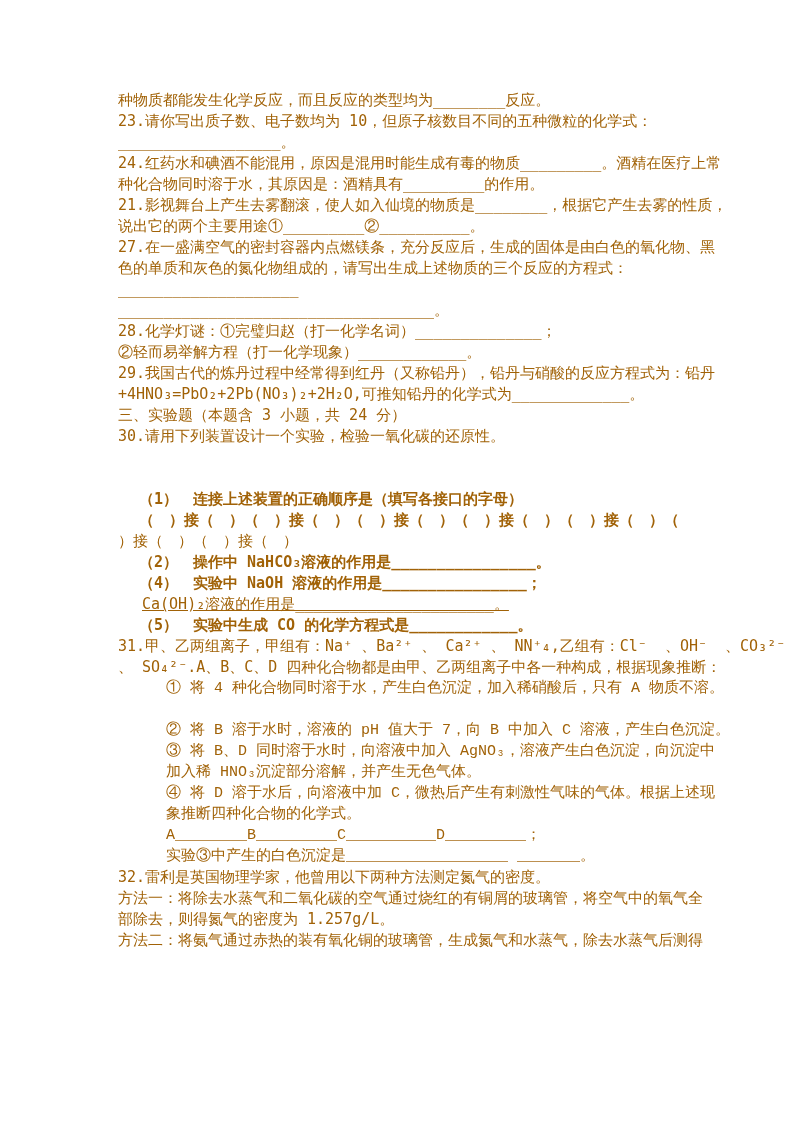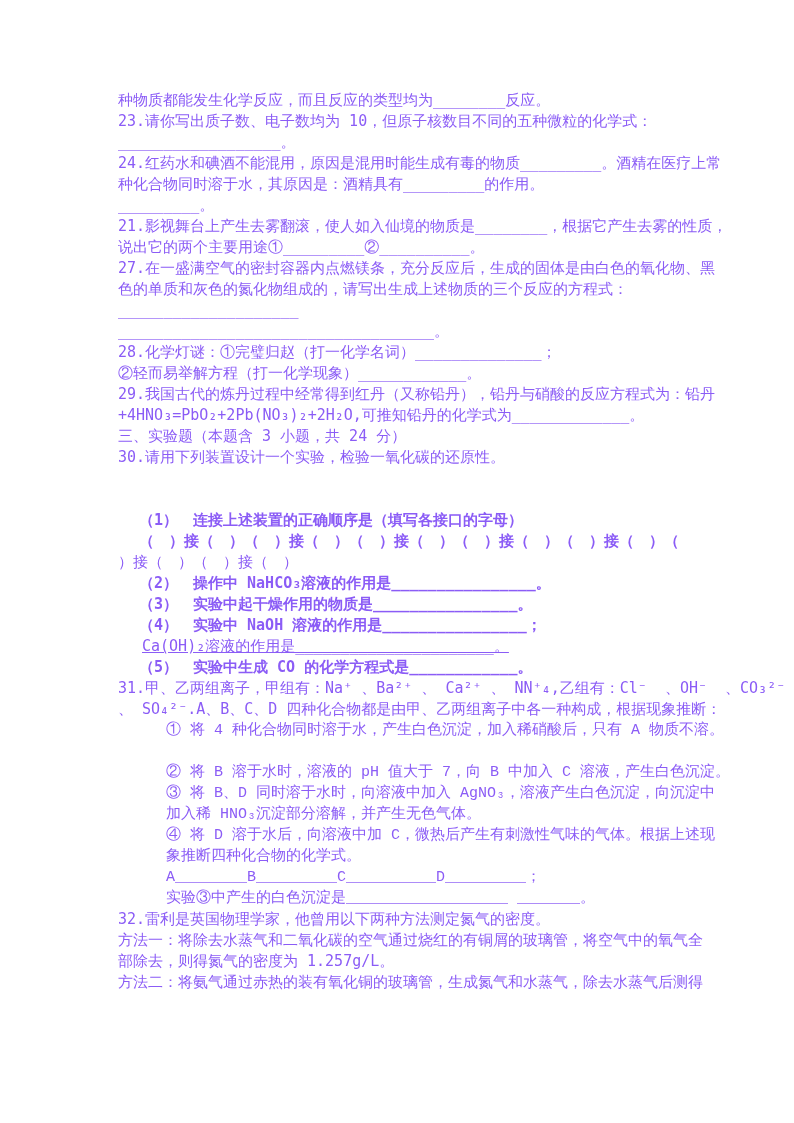--- a/index.html
+++ b/index.html
@@ -5,21 +5,21 @@
   * { margin: 0; padding: 0; box-sizing: border-box; }
   html, body { background: #ffffff; }
   .page {
     position: relative;
     width: 794px;
     height: 1123px;
     background: #ffffff;
     overflow: hidden;
     font-family: "DejaVu Sans Mono", "Liberation Mono", monospace;
     font-size: 15px;
-    color: #8b5cf6;
+    color: #a16207;
   }
   .content {
     position: absolute;
     left: 118px;
     top: 90px;
     width: 600px;
   }
   .line {
     white-space: pre;
     line-height: 21px;
@@ -33,40 +33,38 @@
 </head>
 <body>
 
 <div class="page">
   <div class="content">
     <div class="line">种物质都能发生化学反应，而且反应的类型均为________反应。</div>
     <div class="line">23.请你写出质子数、电子数均为 10，但原子核数目不同的五种微粒的化学式：</div>
     <div class="line">__________________。</div>
     <div class="line">24.红药水和碘酒不能混用，原因是混用时能生成有毒的物质_________。酒精在医疗上常</div>
     <div class="line">种化合物同时溶于水，其原因是：酒精具有_________的作用。</div>
-    <div class="line">_________。</div>
     <div class="line">21.影视舞台上产生去雾翻滚，使人如入仙境的物质是________，根据它产生去雾的性质，</div>
     <div class="line">说出它的两个主要用途①_________②__________。</div>
     <div class="line">27.在一盛满空气的密封容器内点燃镁条，充分反应后，生成的固体是由白色的氧化物、黑</div>
     <div class="line">色的单质和灰色的氮化物组成的，请写出生成上述物质的三个反应的方程式：</div>
     <div class="line">____________________</div>
     <div class="line">___________________________________。</div>
     <div class="line">28.化学灯谜：①完璧归赵（打一化学名词）______________；</div>
     <div class="line">②轻而易举解方程（打一化学现象）____________。</div>
     <div class="line">29.我国古代的炼丹过程中经常得到红丹（又称铅丹），铅丹与硝酸的反应方程式为：铅丹</div>
     <div class="line">+4HNO₃=PbO₂+2Pb(NO₃)₂+2H₂O,可推知铅丹的化学式为_____________。</div>
     <div class="line">三、实验题（本题含 3 小题，共 24 分）</div>
     <div class="line">30.请用下列装置设计一个实验，检验一氧化碳的还原性。</div>
     <div class="line"></div>
     <div class="line"></div>
     <div class="line ind1">（1）　连接上述装置的正确顺序是（填写各接口的字母）</div>
     <div class="line ind1">（　）接（　）（　）接（　）（　）接（　）（　）接（　）（　）接（　）（</div>
     <div class="line">）接（　）（　）接（　）</div>
     <div class="line ind1">（2）　操作中 NaHCO₃溶液的作用是________________。</div>
-    <div class="line ind1">（3）　实验中起干燥作用的物质是________________。</div>
     <div class="line ind1">（4）　实验中 NaOH 溶液的作用是________________；</div>
     <div class="line ind1b">Ca(OH)₂溶液的作用是______________________。</div>
     <div class="line ind1">（5）　实验中生成 CO 的化学方程式是____________。</div>
     <div class="line">31.甲、乙两组离子，甲组有：Na⁺ 、Ba²⁺ 、 Ca²⁺ 、 NN⁺₄,乙组有：Cl⁻  、OH⁻  、CO₃²⁻</div>
     <div class="line">、 SO₄²⁻.A、B、C、D 四种化合物都是由甲、乙两组离子中各一种构成，根据现象推断：</div>
     <div class="line ind2">① 将 4 种化合物同时溶于水，产生白色沉淀，加入稀硝酸后，只有 A 物质不溶。</div>
     <div class="line"></div>
     <div class="line ind2">② 将 B 溶于水时，溶液的 pH 值大于 7，向 B 中加入 C 溶液，产生白色沉淀。</div>
     <div class="line ind2">③ 将 B、D 同时溶于水时，向溶液中加入 AgNO₃，溶液产生白色沉淀，向沉淀中</div>
     <div class="line ind2">加入稀 HNO₃沉淀部分溶解，并产生无色气体。</div>

